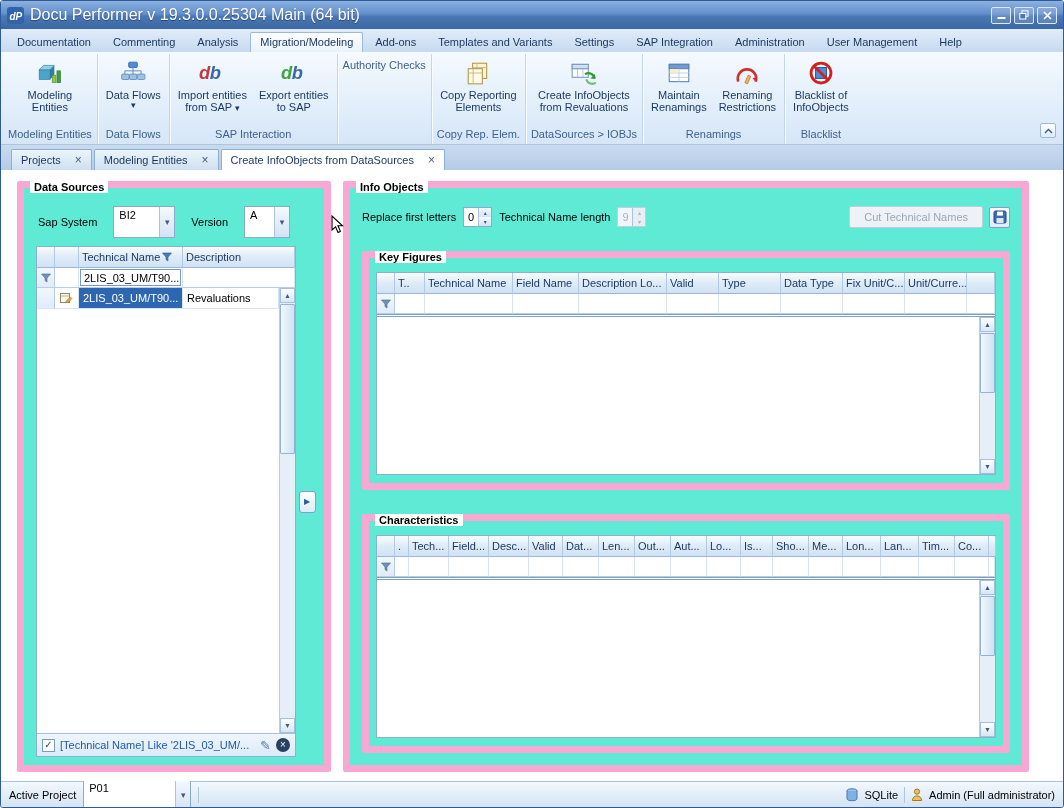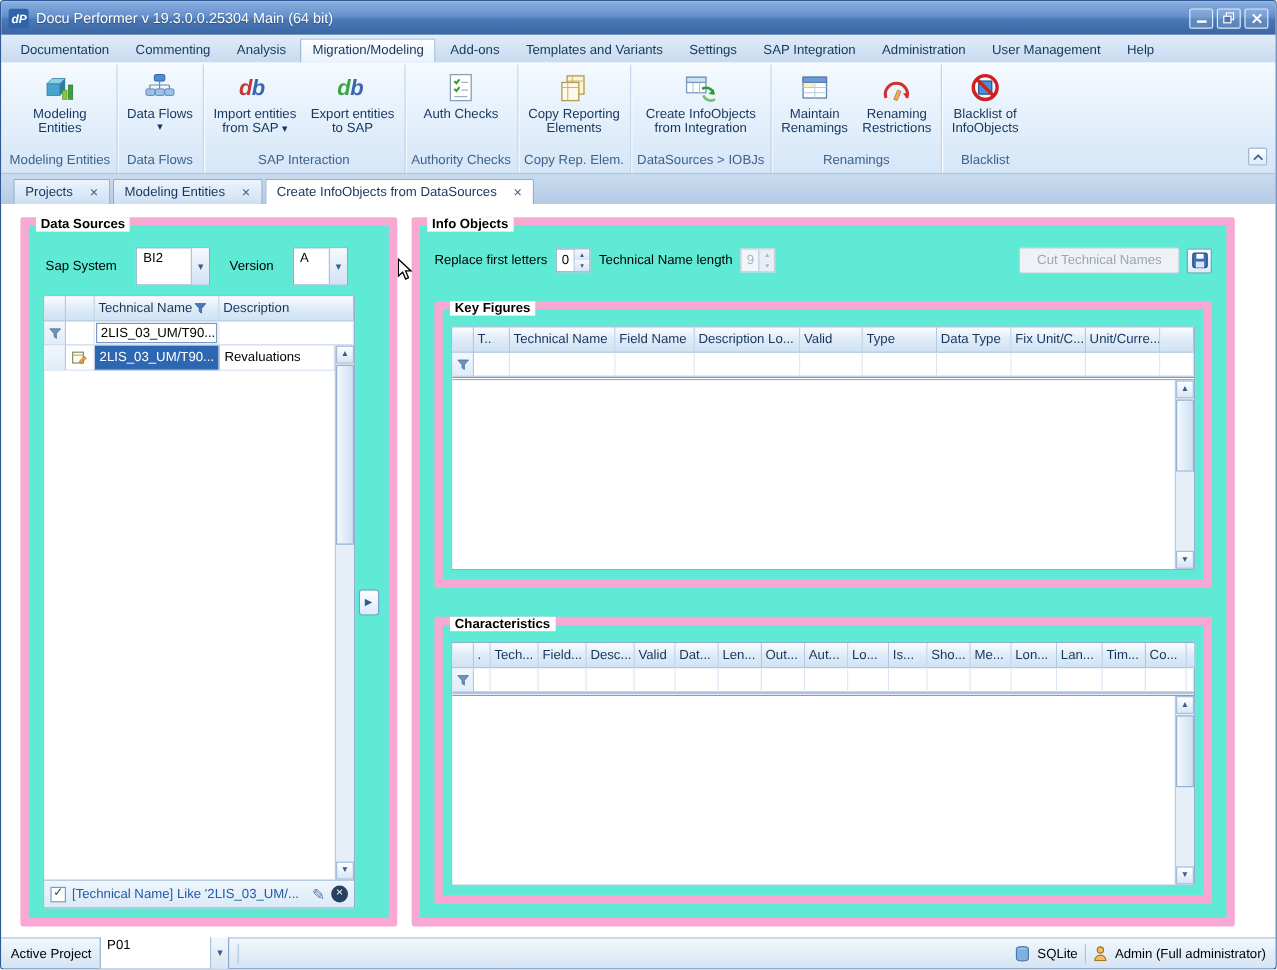--- a/index.html
+++ b/index.html
@@ -3,21 +3,21 @@
 <meta charset="utf-8">
 <style>
   * { box-sizing: border-box; margin: 0; padding: 0; }
   html, body { width: 1064px; height: 808px; }
   body { font-family: "Liberation Sans", "DejaVu Sans", sans-serif; font-size: 11px; color: #000; background: #fff; }
 
   .window { width: 1064px; height: 808px; display: flex; flex-direction: column; border: 1px solid #2e5b96; border-radius: 3px; overflow: hidden; position: relative; background: #dce9f7; }
 
   
   .titlebar { height: 28px; flex: 0 0 auto; background: linear-gradient(180deg,#8cb0e0 0%,#6390cc 45%,#4a78b6 55%,#3a66a3 100%); display: flex; align-items: center; padding: 0 6px; gap: 6px; }
-  .title-text { color: #fff; font-size: 12px; text-shadow: 0 1px 1px rgba(0,0,0,.4); flex: 1; white-space: nowrap; overflow: hidden; }
+  .title-text { color: #fff; font-size: 16px; text-shadow: 0 1px 1px rgba(0,0,0,.4); flex: 1; white-space: nowrap; overflow: hidden; }
   .win-btns { display: flex; gap: 3px; }
   .win-btn { width: 20px; height: 17px; border: 1px solid #dce9f7; border-radius: 2px; display: flex; align-items: center; justify-content: center; background: rgba(255,255,255,.14); }
 
   
   .menubar { height: 23px; flex: 0 0 auto; background: linear-gradient(180deg,#e0ecf9,#c8daf0); display: flex; align-items: flex-end; padding: 0 6px; gap: 2px; }
   .mtab { padding: 3px 9px 4px; color: #17365d; white-space: nowrap; border: 1px solid transparent; border-bottom: none; border-radius: 2px 2px 0 0; }
   .mtab.active { background: linear-gradient(180deg,#fdfeff,#e9f2fc); border-color: #9db8d8; }
 
   
   .ribbon { height: 93px; flex: 0 0 auto; background: linear-gradient(180deg,#f5fafe 0%,#e3effb 55%,#d6e6f7 100%); border-bottom: 1px solid #aec5e0; display: flex; align-items: stretch; padding: 2px 2px 0; position: relative; }
@@ -227,35 +227,20 @@
           <span class="rlbl">
               <span style="display:block">Export entities</span>
               <span style="display:block">to SAP</span>
             </span>
         </div>
       </div>
       <div class="rcaption">SAP Interaction</div>
     </div>
 
     <div class="rgroup">
-      <div class="rbuttons">
-        <div class="rbtn">
-          <span class="ricon">
-            <svg width="26" height="26" viewBox="0 0 24 24">
-                <rect x="4" y="2" width="16" height="20" fill="#ffffff" stroke="#8aa0b8"></rect>
-                <path d="M7 7 l1.6 1.6 L11 5.6" stroke="#2a9a2a" stroke-width="1.5" fill="none"></path>
-                <path d="M7 13 l1.6 1.6 L11 11.6" stroke="#2a9a2a" stroke-width="1.5" fill="none"></path>
-                <path d="M12.5 8 h5 M12.5 14 h5 M7 19 h10" stroke="#9ab0c6" stroke-width="1"></path>
-              </svg>
-          </span>
-          <span class="rlbl">
-              <span style="display:block">Auth Checks</span>
-            </span>
-        </div>
-      </div>
       <div class="rcaption">Authority Checks</div>
     </div>
 
     <div class="rgroup">
       <div class="rbuttons">
         <div class="rbtn">
           <span class="ricon">
             <svg width="26" height="26" viewBox="0 0 24 24">
                 <rect x="7" y="3" width="13" height="14" fill="#fdf4d5" stroke="#b09a50"></rect>
                 <path d="M7 7 h13 M11 3 v14" stroke="#c8b478" stroke-width="0.8"></path>
@@ -280,21 +265,21 @@
                 <rect x="2" y="4" width="15" height="12" fill="#ffffff" stroke="#7a9ac0"></rect>
                 <path d="M2 8 h15 M7 4 v12 M12 4 v12" stroke="#aac0d8" stroke-width="0.8"></path>
                 <rect x="2" y="4" width="15" height="4" fill="#cfe0f2" stroke="#7a9ac0"></rect>
                 <path d="M14 13 a6 6 0 0 1 9 4" fill="none" stroke="#2f9a2f" stroke-width="2"></path>
                 <path d="M23 13 l0.5 4.5 L19 17" fill="#2f9a2f"></path>
                 <path d="M24 21 a6 6 0 0 1 -9 -3" fill="none" stroke="#6fc06f" stroke-width="2"></path>
               </svg>
           </span>
           <span class="rlbl">
               <span style="display:block">Create InfoObjects</span>
-              <span style="display:block">from Integration</span>
+              <span style="display:block">from Revaluations</span>
             </span>
         </div>
       </div>
       <div class="rcaption">DataSources &gt; IOBJs</div>
     </div>
 
     <div class="rgroup">
       <div class="rbuttons">
         <div class="rbtn">
           <span class="ricon">

